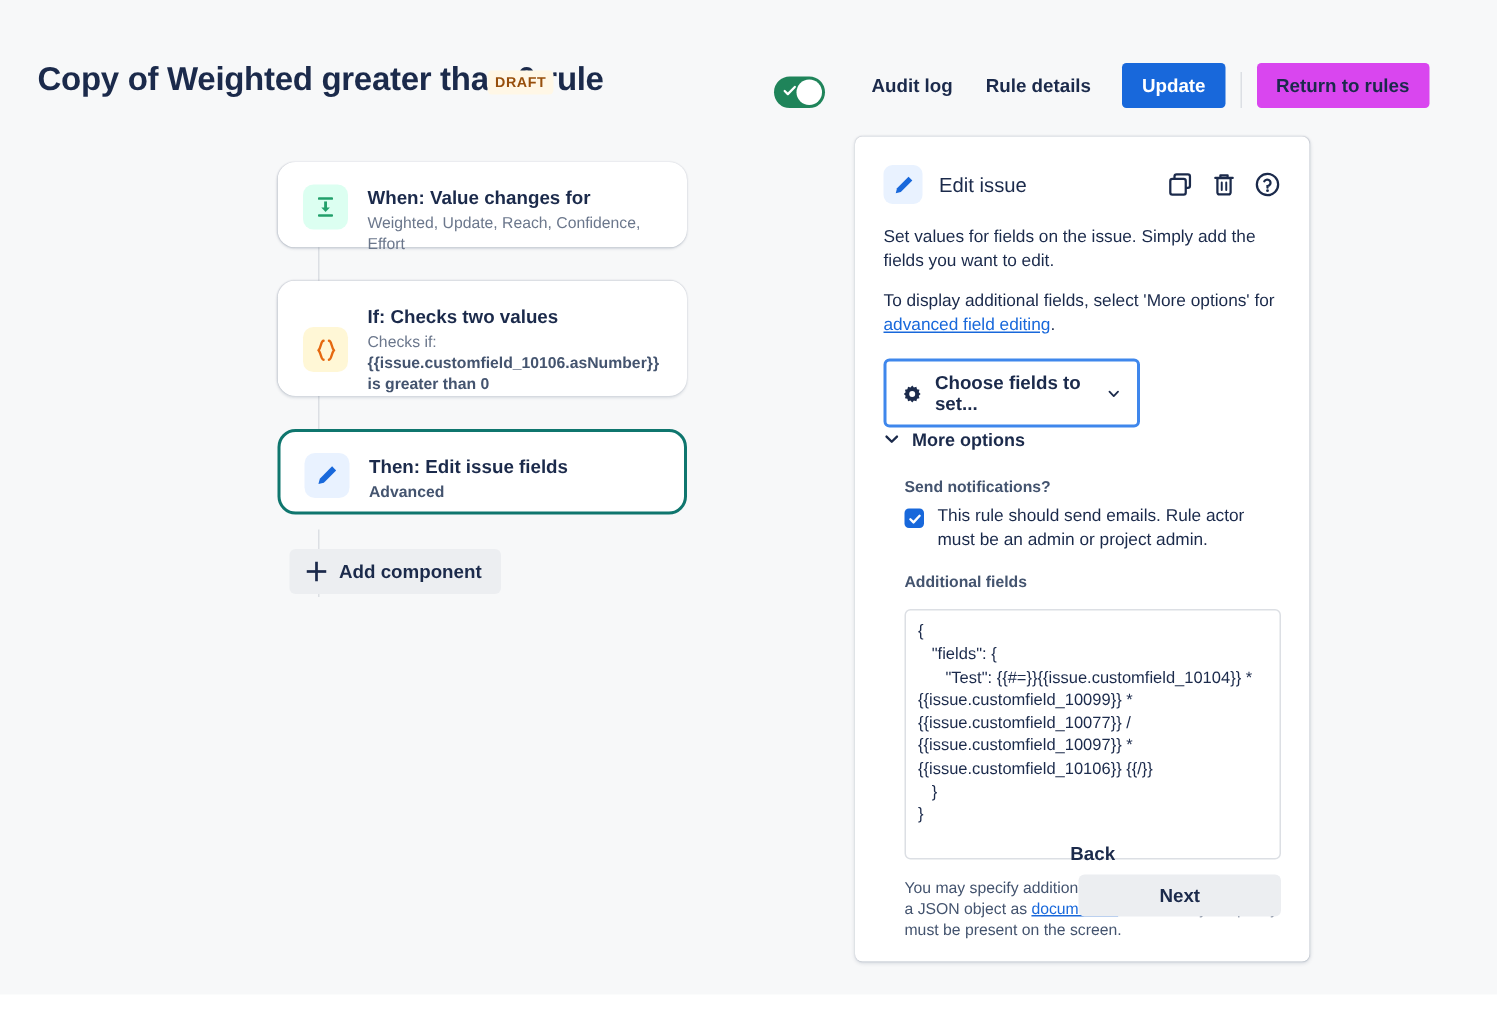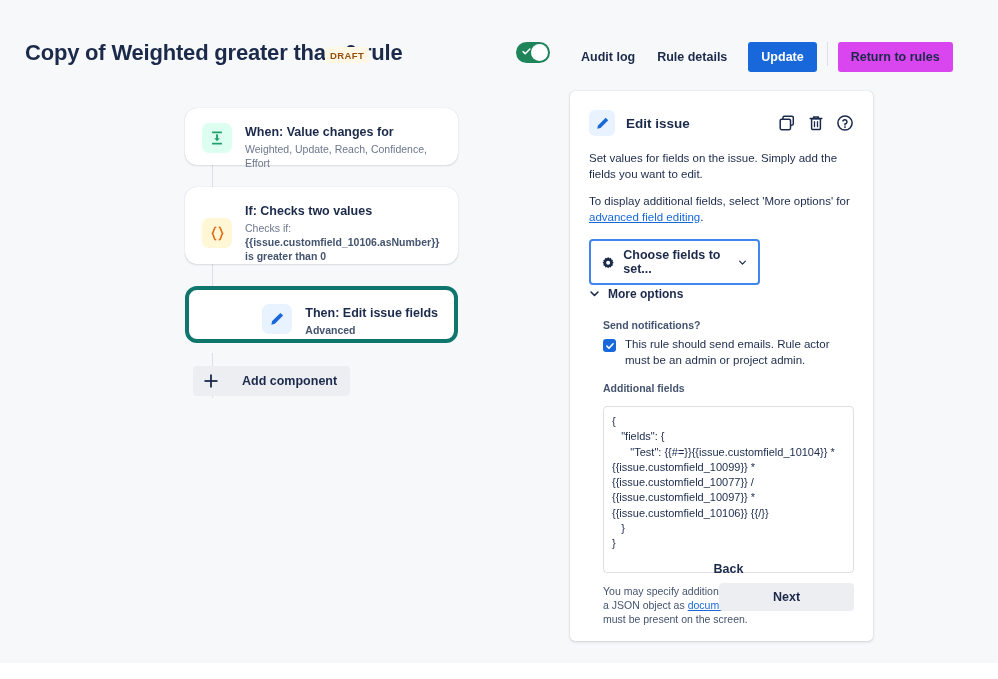--- a/index.html
+++ b/index.html
@@ -35,21 +35,21 @@
     font-size: 9.5px;
     font-weight: bold;
     letter-spacing: 0.4px;
     padding: 3px 5px 2px 5px;
     border-radius: 3px;
   }
   .header-actions {
     position: absolute;
     left: 516px; top: 42px;
     display: flex;
-    align-items: flex-start;
+    align-items: flex-end;
     gap: 0;
   }
   .toggle {
     width: 34px; height: 21px;
     background: #1f845a;
     border-radius: 11px;
     position: relative;
     cursor: pointer;
     flex: 0 0 auto;
   }
@@ -112,23 +112,22 @@
     background: #ffffff;
     border-radius: 12px;
     border: 1px solid transparent;
     box-shadow: 0 1px 2px rgba(9,30,66,0.12), 0 0 1px rgba(9,30,66,0.18);
     display: flex;
     align-items: flex-start;
     padding: 14px 16px;
     cursor: pointer;
   }
   .card.selected {
-    border: 4px solid #0f766e;
+    border: 2px solid #0f766e;
     box-shadow: none;
-    justify-content: flex-end;
   }
   .card-icon {
     width: 30px; height: 30px;
     border-radius: 7px;
     flex: 0 0 auto;
     display: flex;
     align-items: center;
     justify-content: center;
     margin-right: 13px;
   }
@@ -153,21 +152,21 @@
     font-size: 10.5px;
     font-weight: bold;
     color: #44546f;
     line-height: 14px;
   }
   .add-component {
     position: absolute;
     left: 8px;
     display: inline-flex;
     align-items: center;
-    gap: 24px;
+    gap: 8px;
     background: #eceef1;
     border: none;
     border-radius: 4px;
     padding: 8px 13px 8px 11px;
     font-family: "Liberation Sans", sans-serif;
     font-size: 12.5px;
     font-weight: bold;
     color: #1b2a4b;
     cursor: pointer;
     white-space: nowrap;
@@ -191,21 +190,21 @@
   .panel-icon {
     width: 26px; height: 26px;
     border-radius: 6px;
     background: #e9f2ff;
     display: flex; align-items: center; justify-content: center;
     margin-right: 11px;
     flex: 0 0 auto;
   }
   .panel-title {
     font-size: 13.5px;
-    font-weight: bold;
+    font-weight: normal;
     color: #1b2a4b;
   }
   .panel-tools {
     margin-left: auto;
     display: flex;
     align-items: center;
     gap: 11px;
   }
   .tool { cursor: pointer; display: block; }
   .panel-desc {

